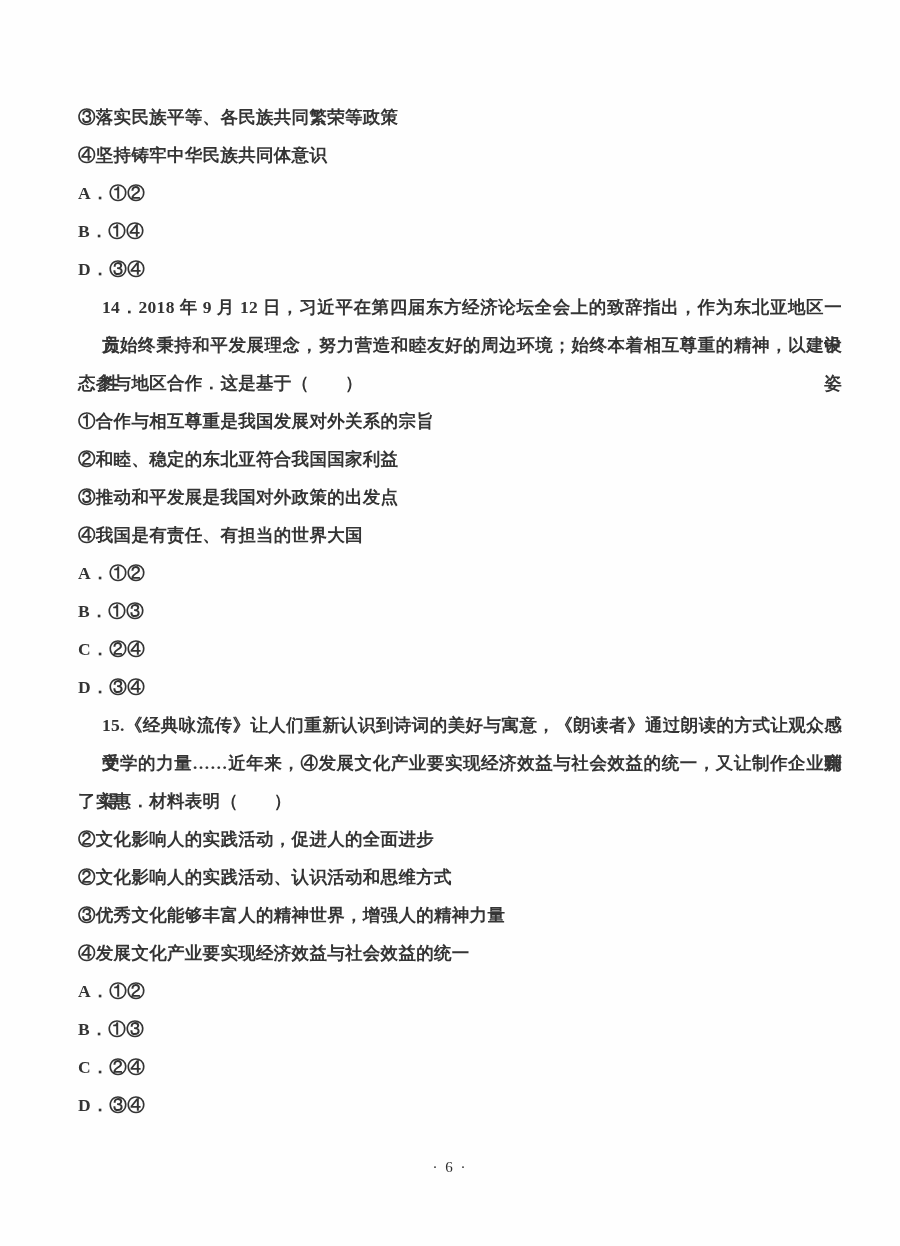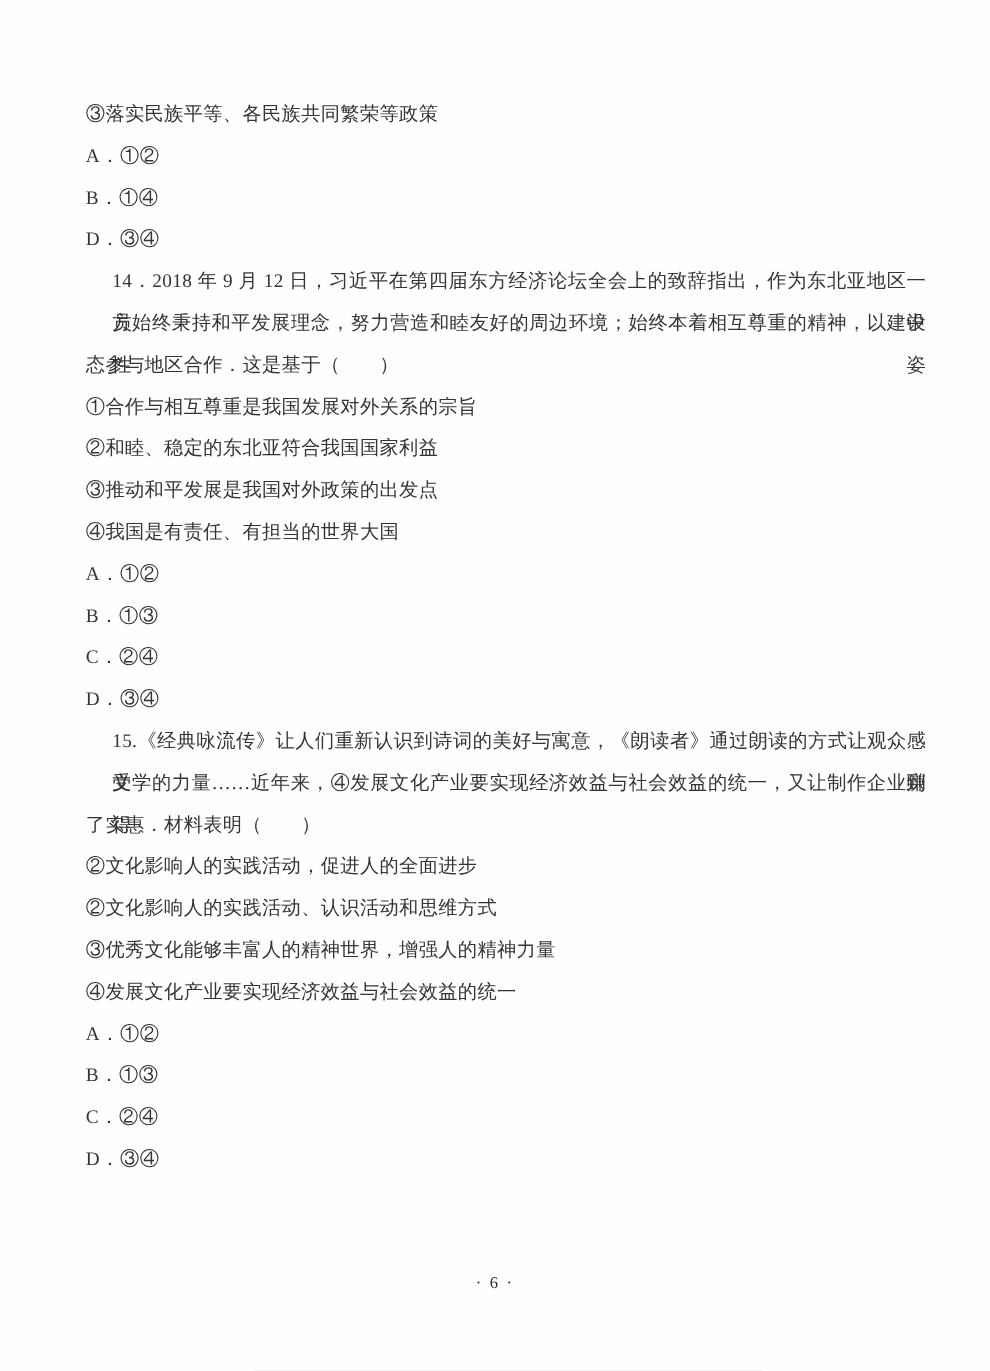--- a/index.html
+++ b/index.html
@@ -12,23 +12,24 @@
     width: 900px;
     height: 1246px;
     margin: 0 auto;
     background: #fefefe;
     font-family: "Liberation Serif", "DejaVu Serif", serif;
     color: #343434;
     overflow: hidden;
   }
   .content {
     position: absolute;
-    top: 84px;
+    top: 98px;
     left: 78px;
     width: 764px;
+    font-weight: bold;
   }
   .line {
     height: 38px;
     line-height: 38px;
     font-size: 17.5px;
     white-space: pre;
     letter-spacing: 0.3px;
   }
   
   .jline {
@@ -54,20 +55,21 @@
   }
 </style>
 </head>
 <body>
 
 <div class="sheet">
   <div class="content">
 
     <div>
       <div class="line">③落实民族平等、各民族共同繁荣等政策</div>
+      <div class="line">④坚持铸牢中华民族共同体意识</div>
       <div class="line option-line">A．①②</div>
       <div class="line option-line">B．①④</div>
       <div class="line option-line">D．③④</div>
     </div>
 
     <div>
       <div class="line jline">14．2018 年 9 月 12 日，习近平在第四届东方经济论坛全会上的致辞指出，作为东北亚地区一员，中</div>
       <div class="line jline">方始终秉持和平发展理念，努力营造和睦友好的周边环境；始终本着相互尊重的精神，以建设性姿</div>
       <div class="line">态参与地区合作．这是基于（　　）</div>
       <div class="line">①合作与相互尊重是我国发展对外关系的宗旨</div>

